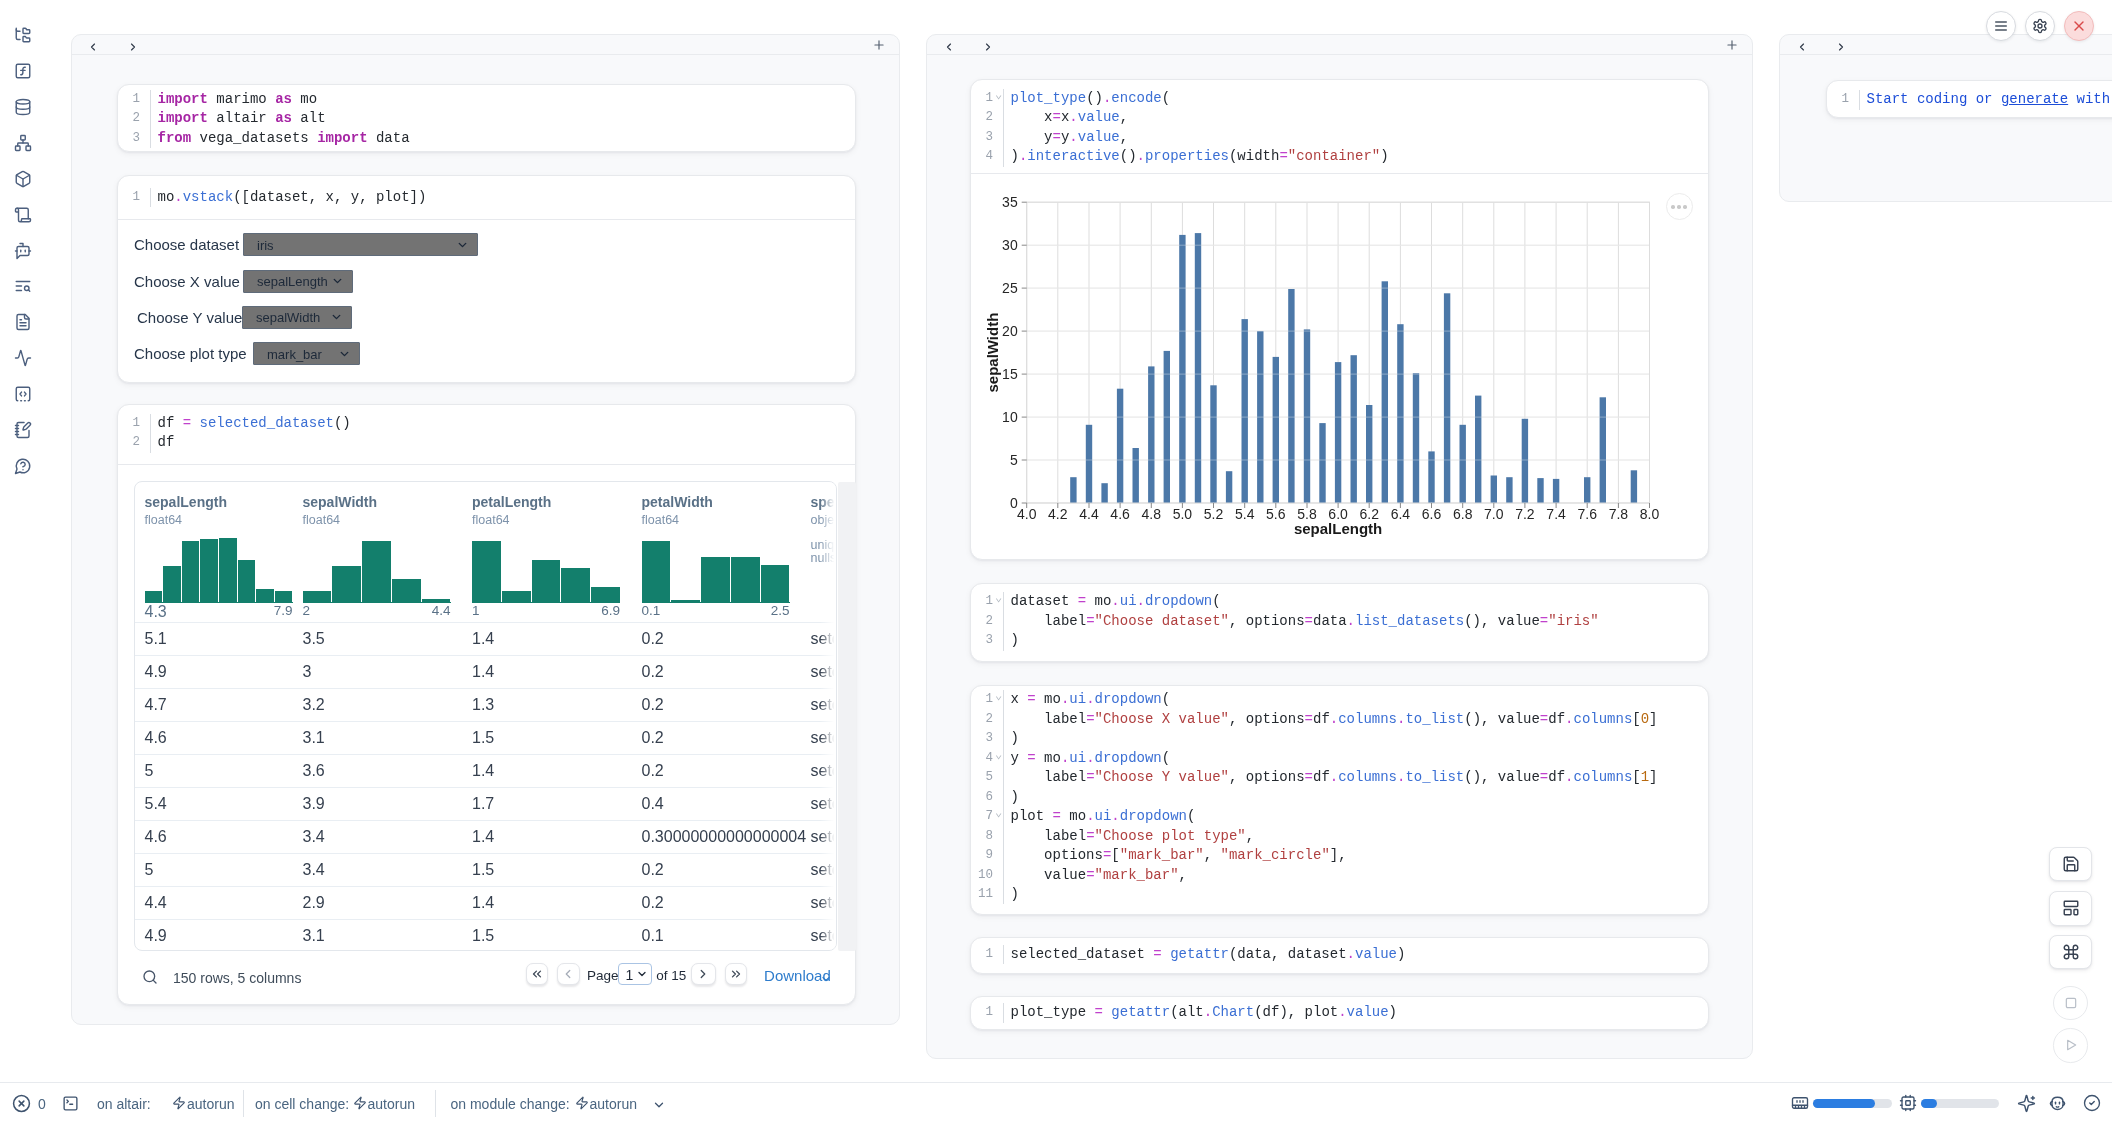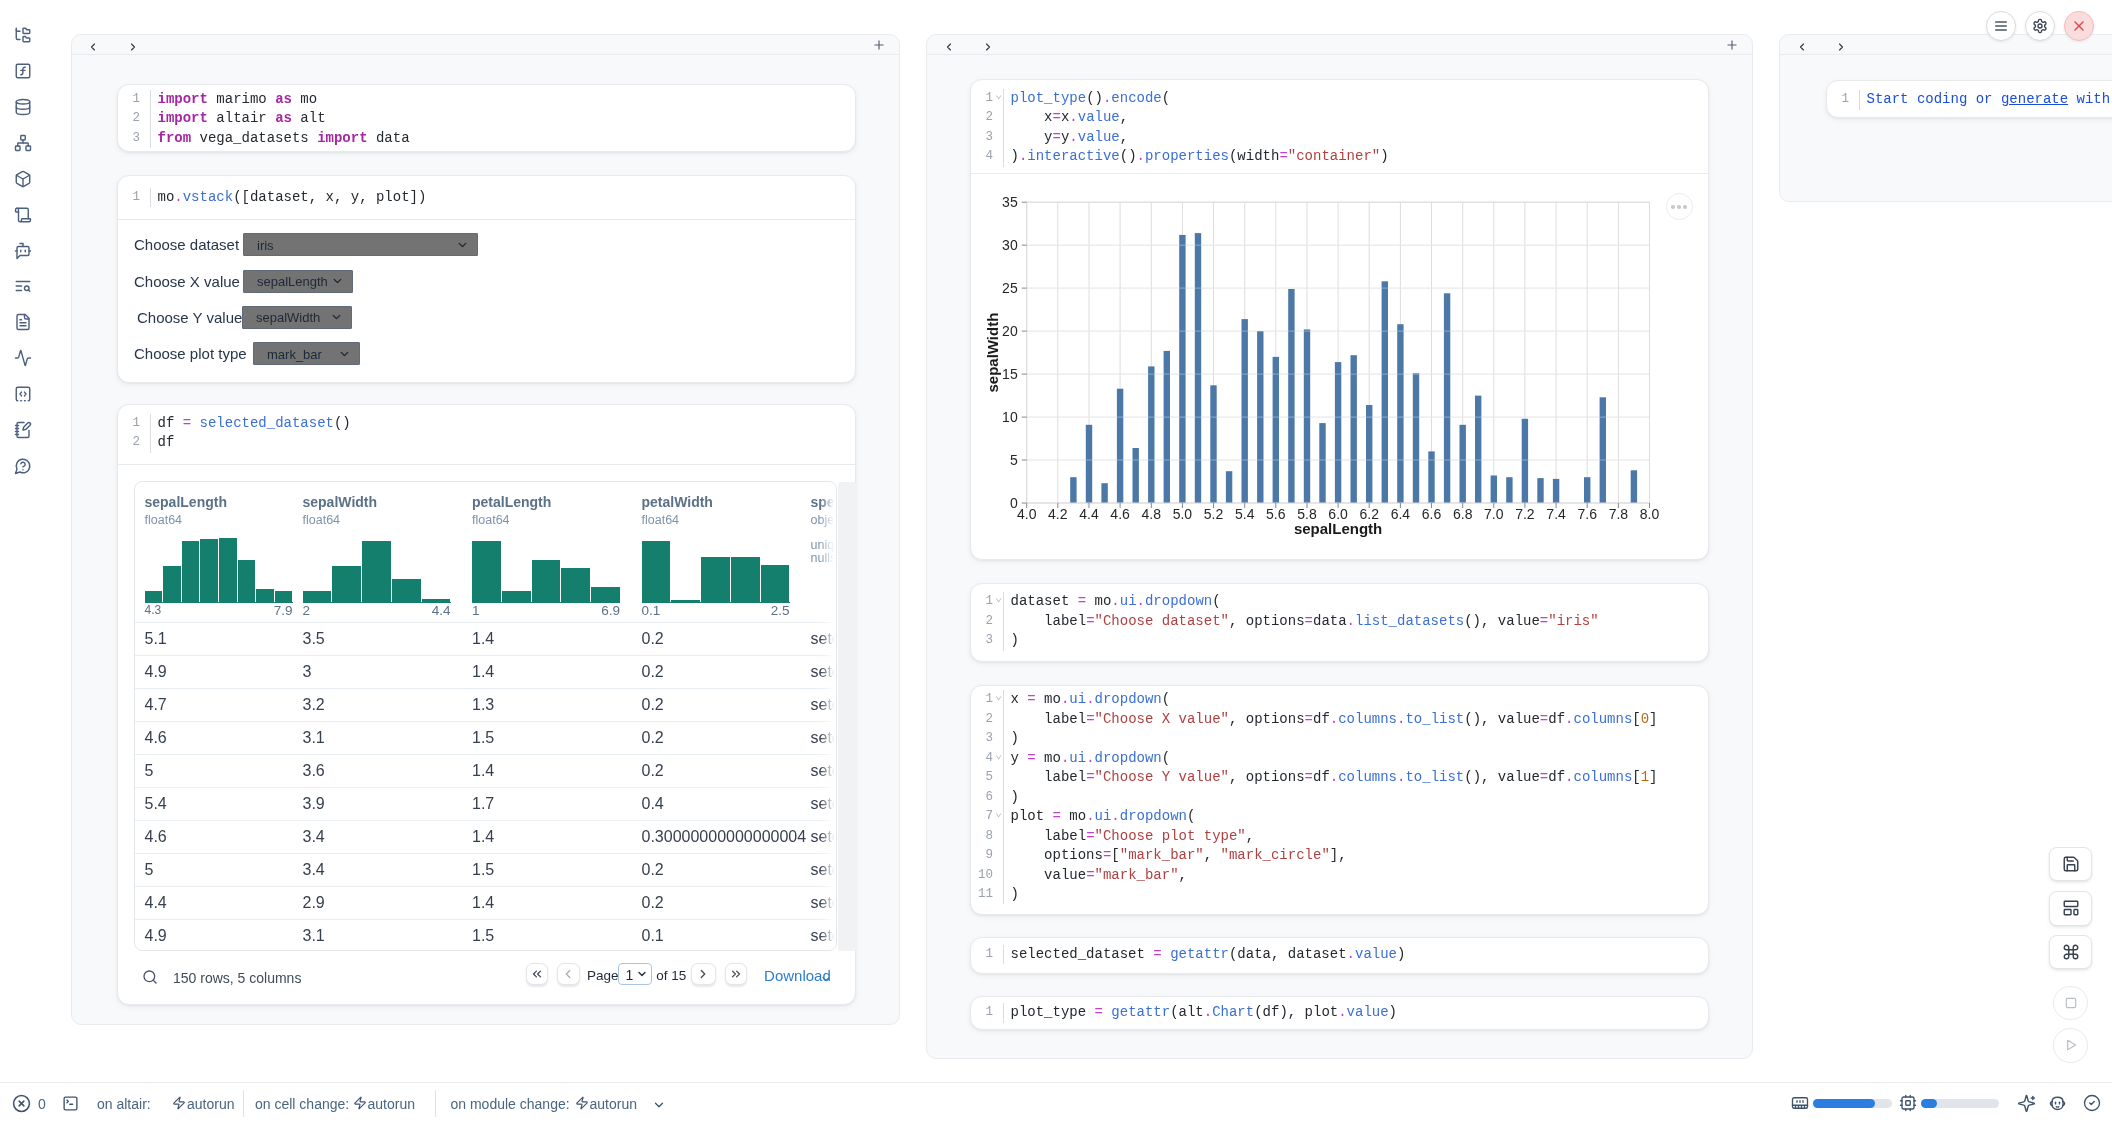--- a/index.html
+++ b/index.html
@@ -208,21 +208,21 @@
       <div class="abs tt" style="left:9.5px;top:31.5px">float64</div>
       <div class="abs" style="left:9.5px;top:109.0px;width:17.6px;height:11px;background:#137f6c"></div>
       <div class="abs" style="left:28.1px;top:84.0px;width:17.6px;height:36px;background:#137f6c"></div>
       <div class="abs" style="left:46.8px;top:59.0px;width:17.6px;height:61px;background:#137f6c"></div>
       <div class="abs" style="left:65.4px;top:57.0px;width:17.6px;height:63px;background:#137f6c"></div>
       <div class="abs" style="left:84.0px;top:56.0px;width:17.6px;height:64px;background:#137f6c"></div>
       <div class="abs" style="left:102.6px;top:78.0px;width:17.6px;height:42px;background:#137f6c"></div>
       <div class="abs" style="left:121.2px;top:107.0px;width:17.6px;height:13px;background:#137f6c"></div>
       <div class="abs" style="left:139.9px;top:109.0px;width:17.6px;height:11px;background:#137f6c"></div>
       <div class="abs" style="left:9.5px;top:120.5px;width:148px;height:1px;background:#137f6c"></div>
-      <div class="abs tt" style="left:9.5px;top:120px;color:#5a7187;font-size:12px;top:121px">4.3</div>
+      <div class="abs tt" style="left:9.5px;top:120px;color:#5a7187;font-size:16px;top:121px">4.3</div>
       <div class="abs tt" style="left:9.5px;top:121px;width:148px;text-align:right;color:#5a7187;font-size:13.5px">7.9</div>
       <div class="abs th" style="left:167.5px;top:12px">sepalWidth</div>
       <div class="abs tt" style="left:167.5px;top:31.5px">float64</div>
       <div class="abs" style="left:167.5px;top:109.0px;width:28.8px;height:11px;background:#137f6c"></div>
       <div class="abs" style="left:197.3px;top:84.0px;width:28.8px;height:36px;background:#137f6c"></div>
       <div class="abs" style="left:227.1px;top:59.0px;width:28.8px;height:61px;background:#137f6c"></div>
       <div class="abs" style="left:256.9px;top:97.0px;width:28.8px;height:23px;background:#137f6c"></div>
       <div class="abs" style="left:286.7px;top:117.0px;width:28.8px;height:3px;background:#137f6c"></div>
       <div class="abs" style="left:167.5px;top:120.5px;width:148px;height:1px;background:#137f6c"></div>
       <div class="abs tt" style="left:167.5px;top:120px;color:#5a7187;font-size:13.5px;top:121px">2</div>

